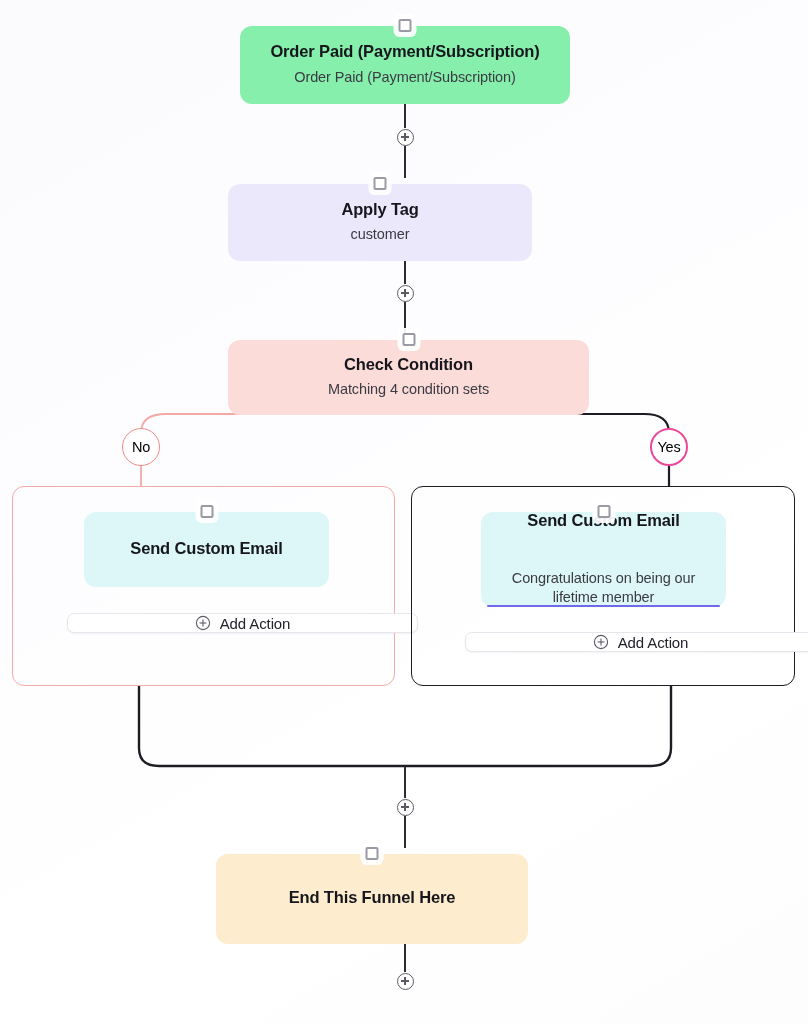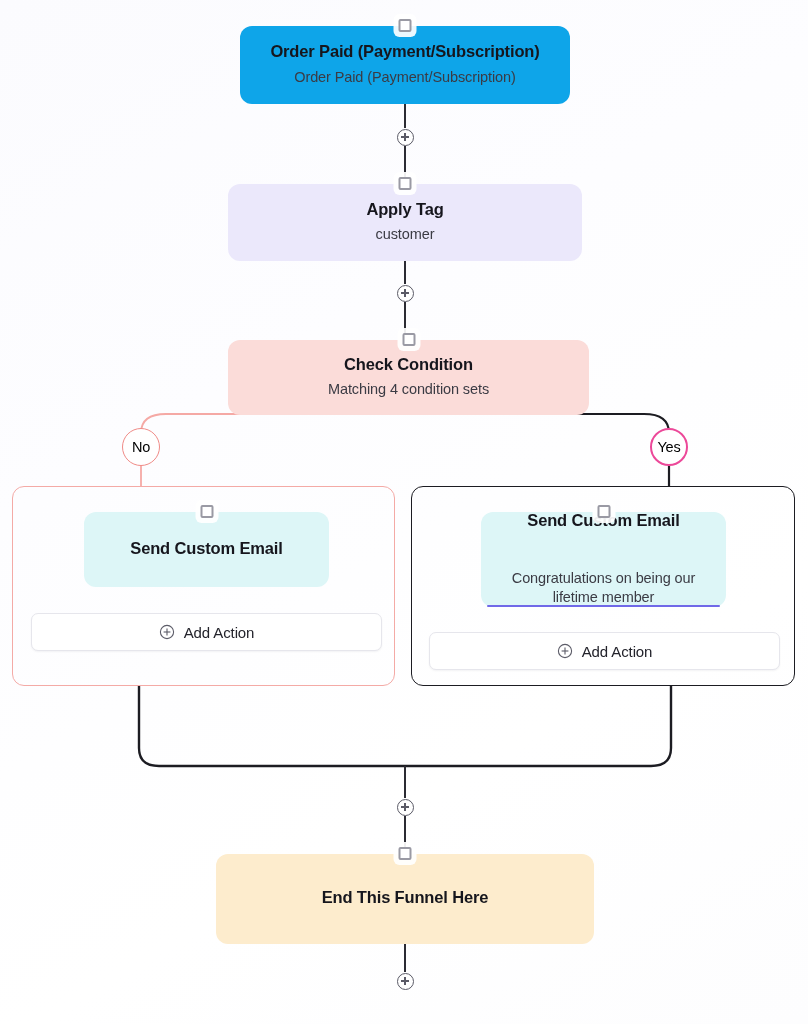--- a/index.html
+++ b/index.html
@@ -62,21 +62,21 @@
     transform: translateX(-50%);
     width: 13px;
     height: 13px;
     background: #ffffff;
     border: 2px solid #9a9aa4;
     border-radius: 2px;
     z-index: 6;
   }
   .handle.on-light { box-shadow: 0 0 0 5px rgba(255,255,255,0.92); }
 
-  .n-trigger  { background: #0ea5e9; }
+  .n-trigger  { background: #86efac; }
   .n-tag      { background: #ebe8fb; }
   .n-cond     { background: #fbdcd9; }
   .n-end      { background: #fdeccd; }
   .n-email    { background: #ddf6f7; gap: 33px; }
 
   
   .n-email.selected::after {
     content: "";
     position: absolute;
     left: 6px; right: 6px;
@@ -91,32 +91,33 @@
     position: absolute;
     border-radius: 12px;
     background: transparent;
   }
   .branch-box.no  { border: 1.4px solid #f4aaa6; }
   .branch-box.yes { border: 1.6px solid #1c1c22; }
 
   
   .add-action {
     position: absolute;
-    height: 38px;
+    height: 20px;
     background: #ffffff;
     border: 1px solid #e6e6ec;
     border-radius: 7px;
     display: flex;
     align-items: center;
     justify-content: center;
     gap: 9px;
     font-size: 15px;
     color: #23232b;
     box-shadow: 0 1px 2px rgba(20,20,40,0.05);
     letter-spacing: -0.1px;
+    margin-left: 36px;
   }
   .add-action .plus-ico {
     width: 16px; height: 16px;
     display: inline-block;
   }
 
   
   .plus-btn {
     position: absolute;
     width: 17px;
@@ -188,21 +189,21 @@
   </svg>
 
   <div class="node n-trigger" style="left:240px; top:26px; width:330px; height:78px;">
     <span class="handle on-light"></span>
     <div class="title">Order Paid (Payment/Subscription)</div>
     <div class="subtitle">Order Paid (Payment/Subscription)</div>
   </div>
 
   <div class="plus-btn" style="left:396.5px; top:128.5px;"></div>
 
-  <div class="node n-tag" style="left:228px; top:184px; width:354px; height:77px;">
+  <div class="node n-tag" style="left:228px; top:184px; width:304px; height:77px;">
     <span class="handle on-light"></span>
     <div class="title">Apply Tag</div>
     <div class="subtitle">customer</div>
   </div>
 
   <div class="plus-btn" style="left:396.5px; top:284.5px;"></div>
 
   <div class="node n-cond" style="left:228px; top:340px; width:361px; height:75px;">
     <span class="handle on-light"></span>
     <div class="title">Check Condition</div>
@@ -248,20 +249,20 @@
         <circle cx="8" cy="8" r="6.6" fill="none" stroke="#5c5c68" stroke-width="1.1"></circle>
         <line x1="4.6" y1="8" x2="11.4" y2="8" stroke="#5c5c68" stroke-width="1.1"></line>
         <line x1="8" y1="4.6" x2="8" y2="11.4" stroke="#5c5c68" stroke-width="1.1"></line>
       </svg>
     </span>
     <span>Add Action</span>
   </div>
 
   <div class="plus-btn" style="left:396.5px; top:798.5px;"></div>
 
-  <div class="node n-end" style="left:216px; top:854px; width:378px; height:90px;">
+  <div class="node n-end" style="left:216px; top:854px; width:312px; height:90px;">
     <span class="handle on-light"></span>
     <div class="title">End This Funnel Here</div>
   </div>
 
   <div class="plus-btn" style="left:396.5px; top:972.5px;"></div>
 
 </div>
 
 </body></html>

